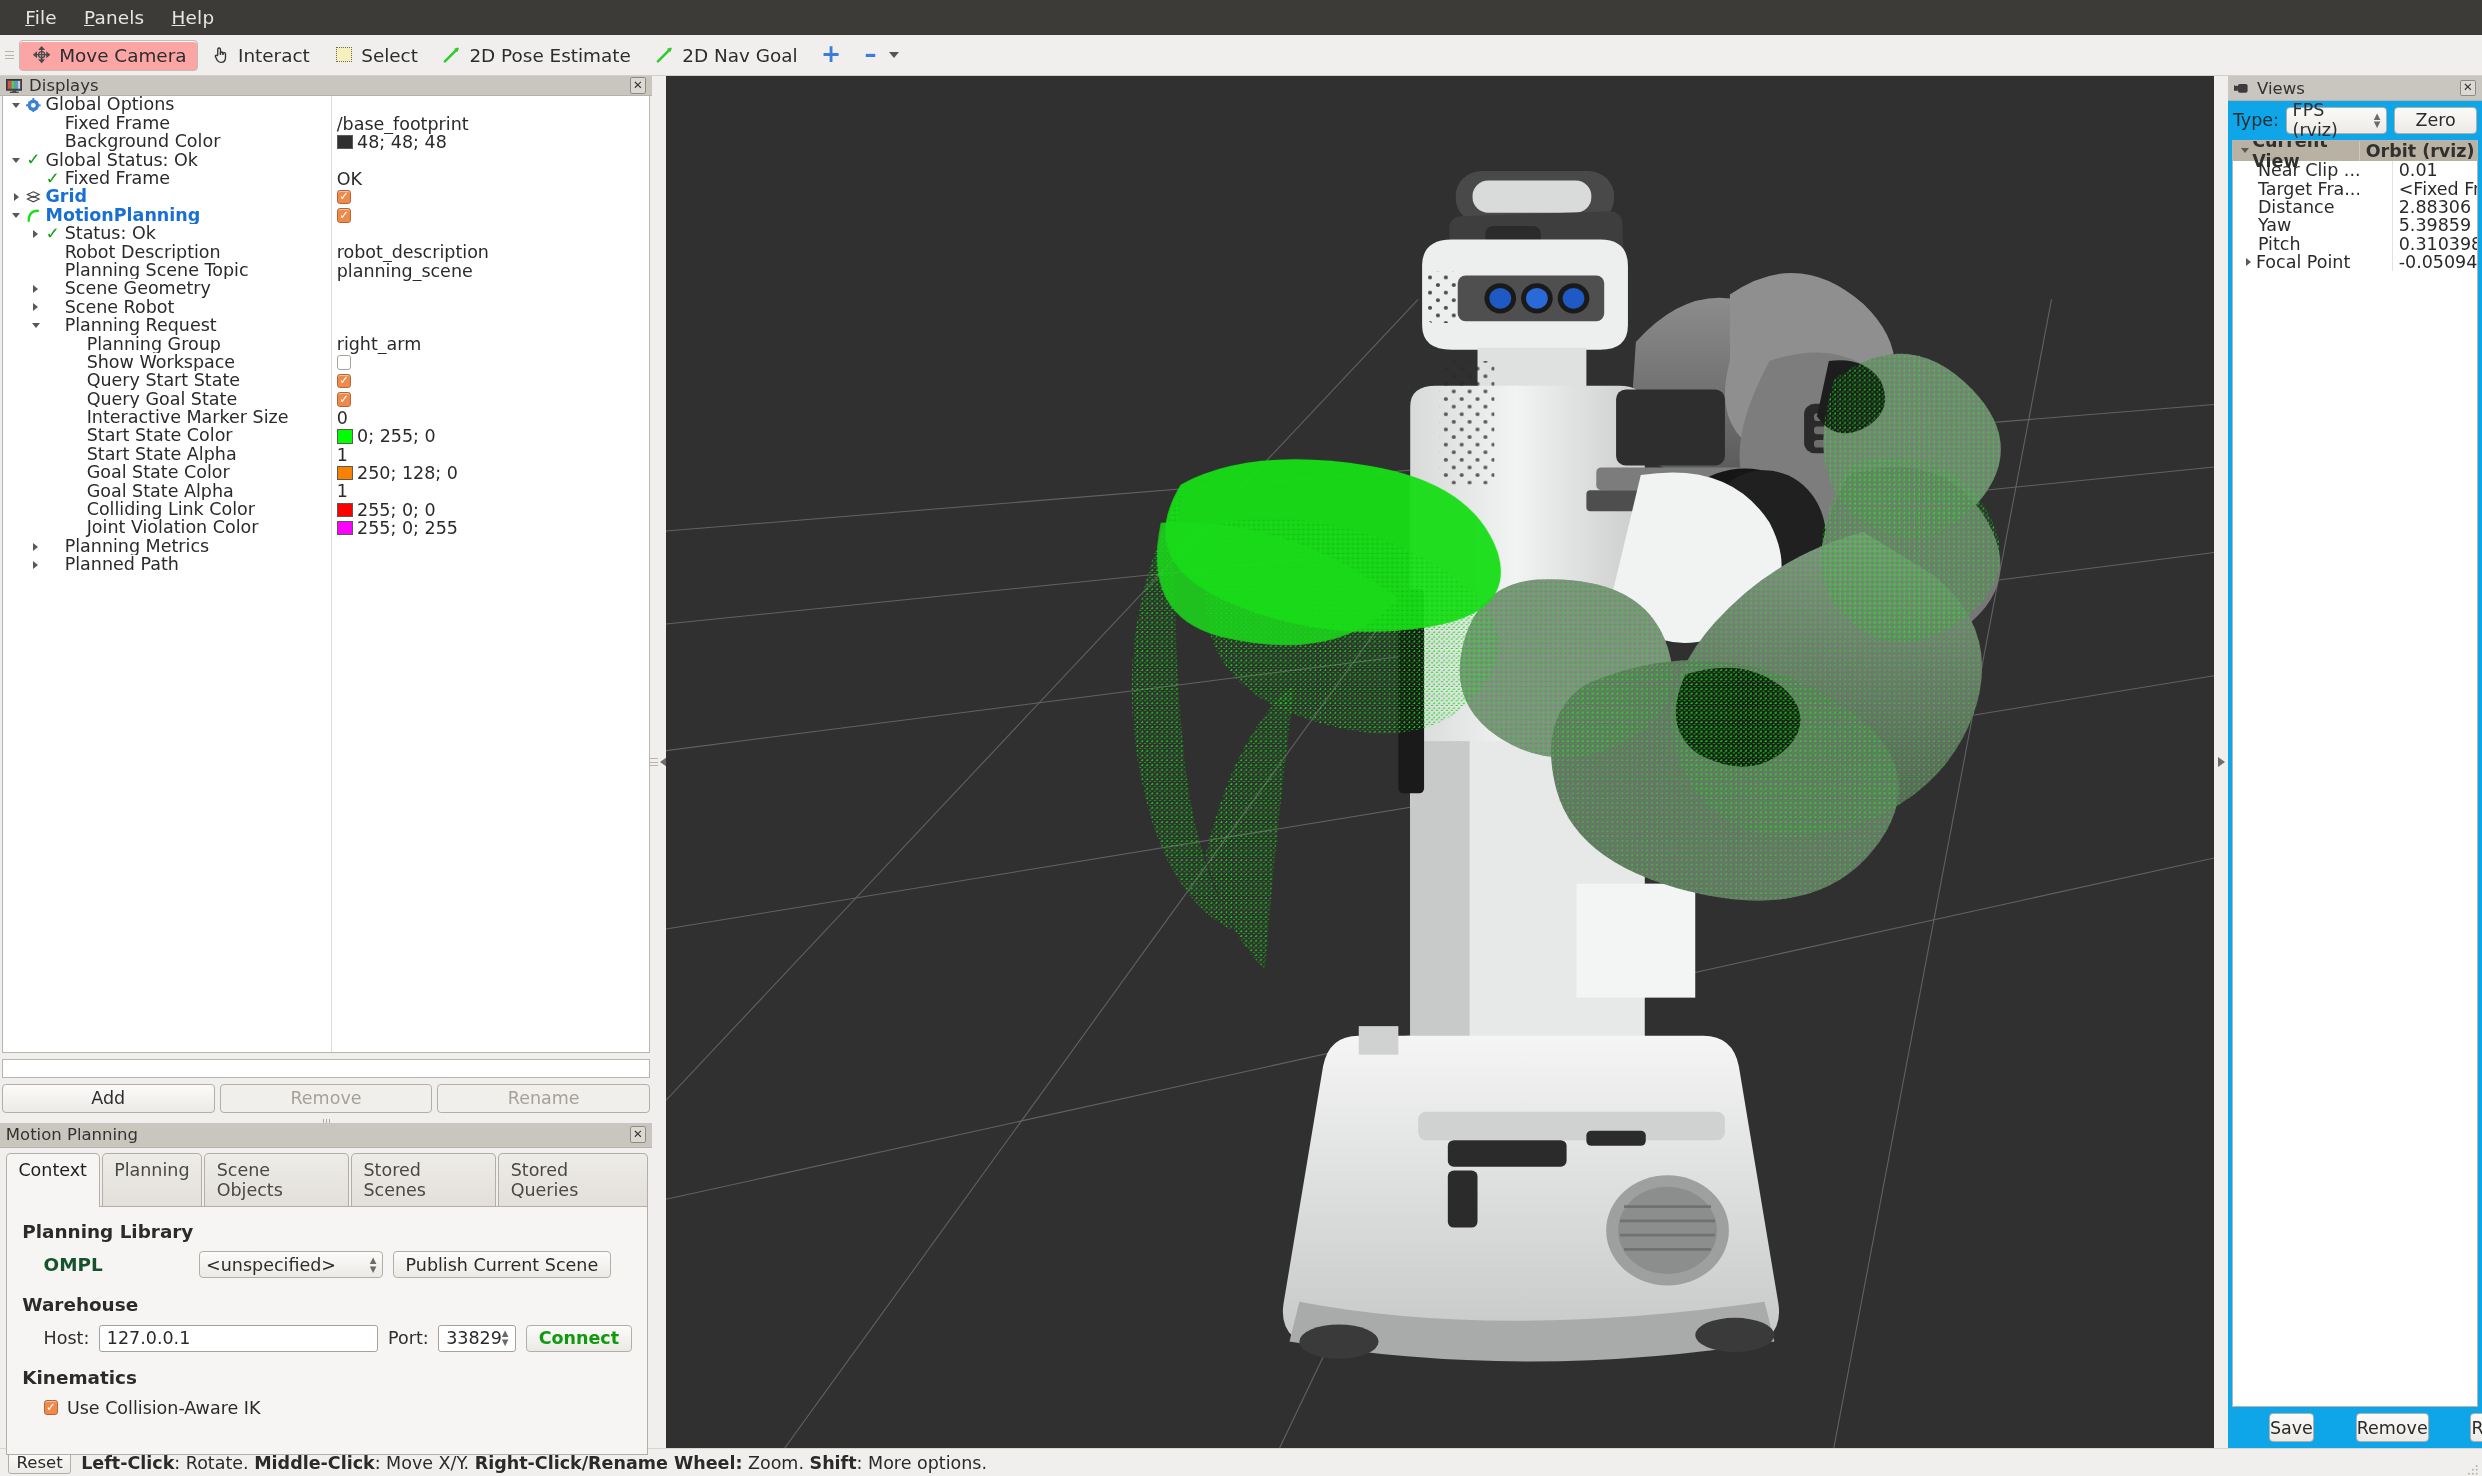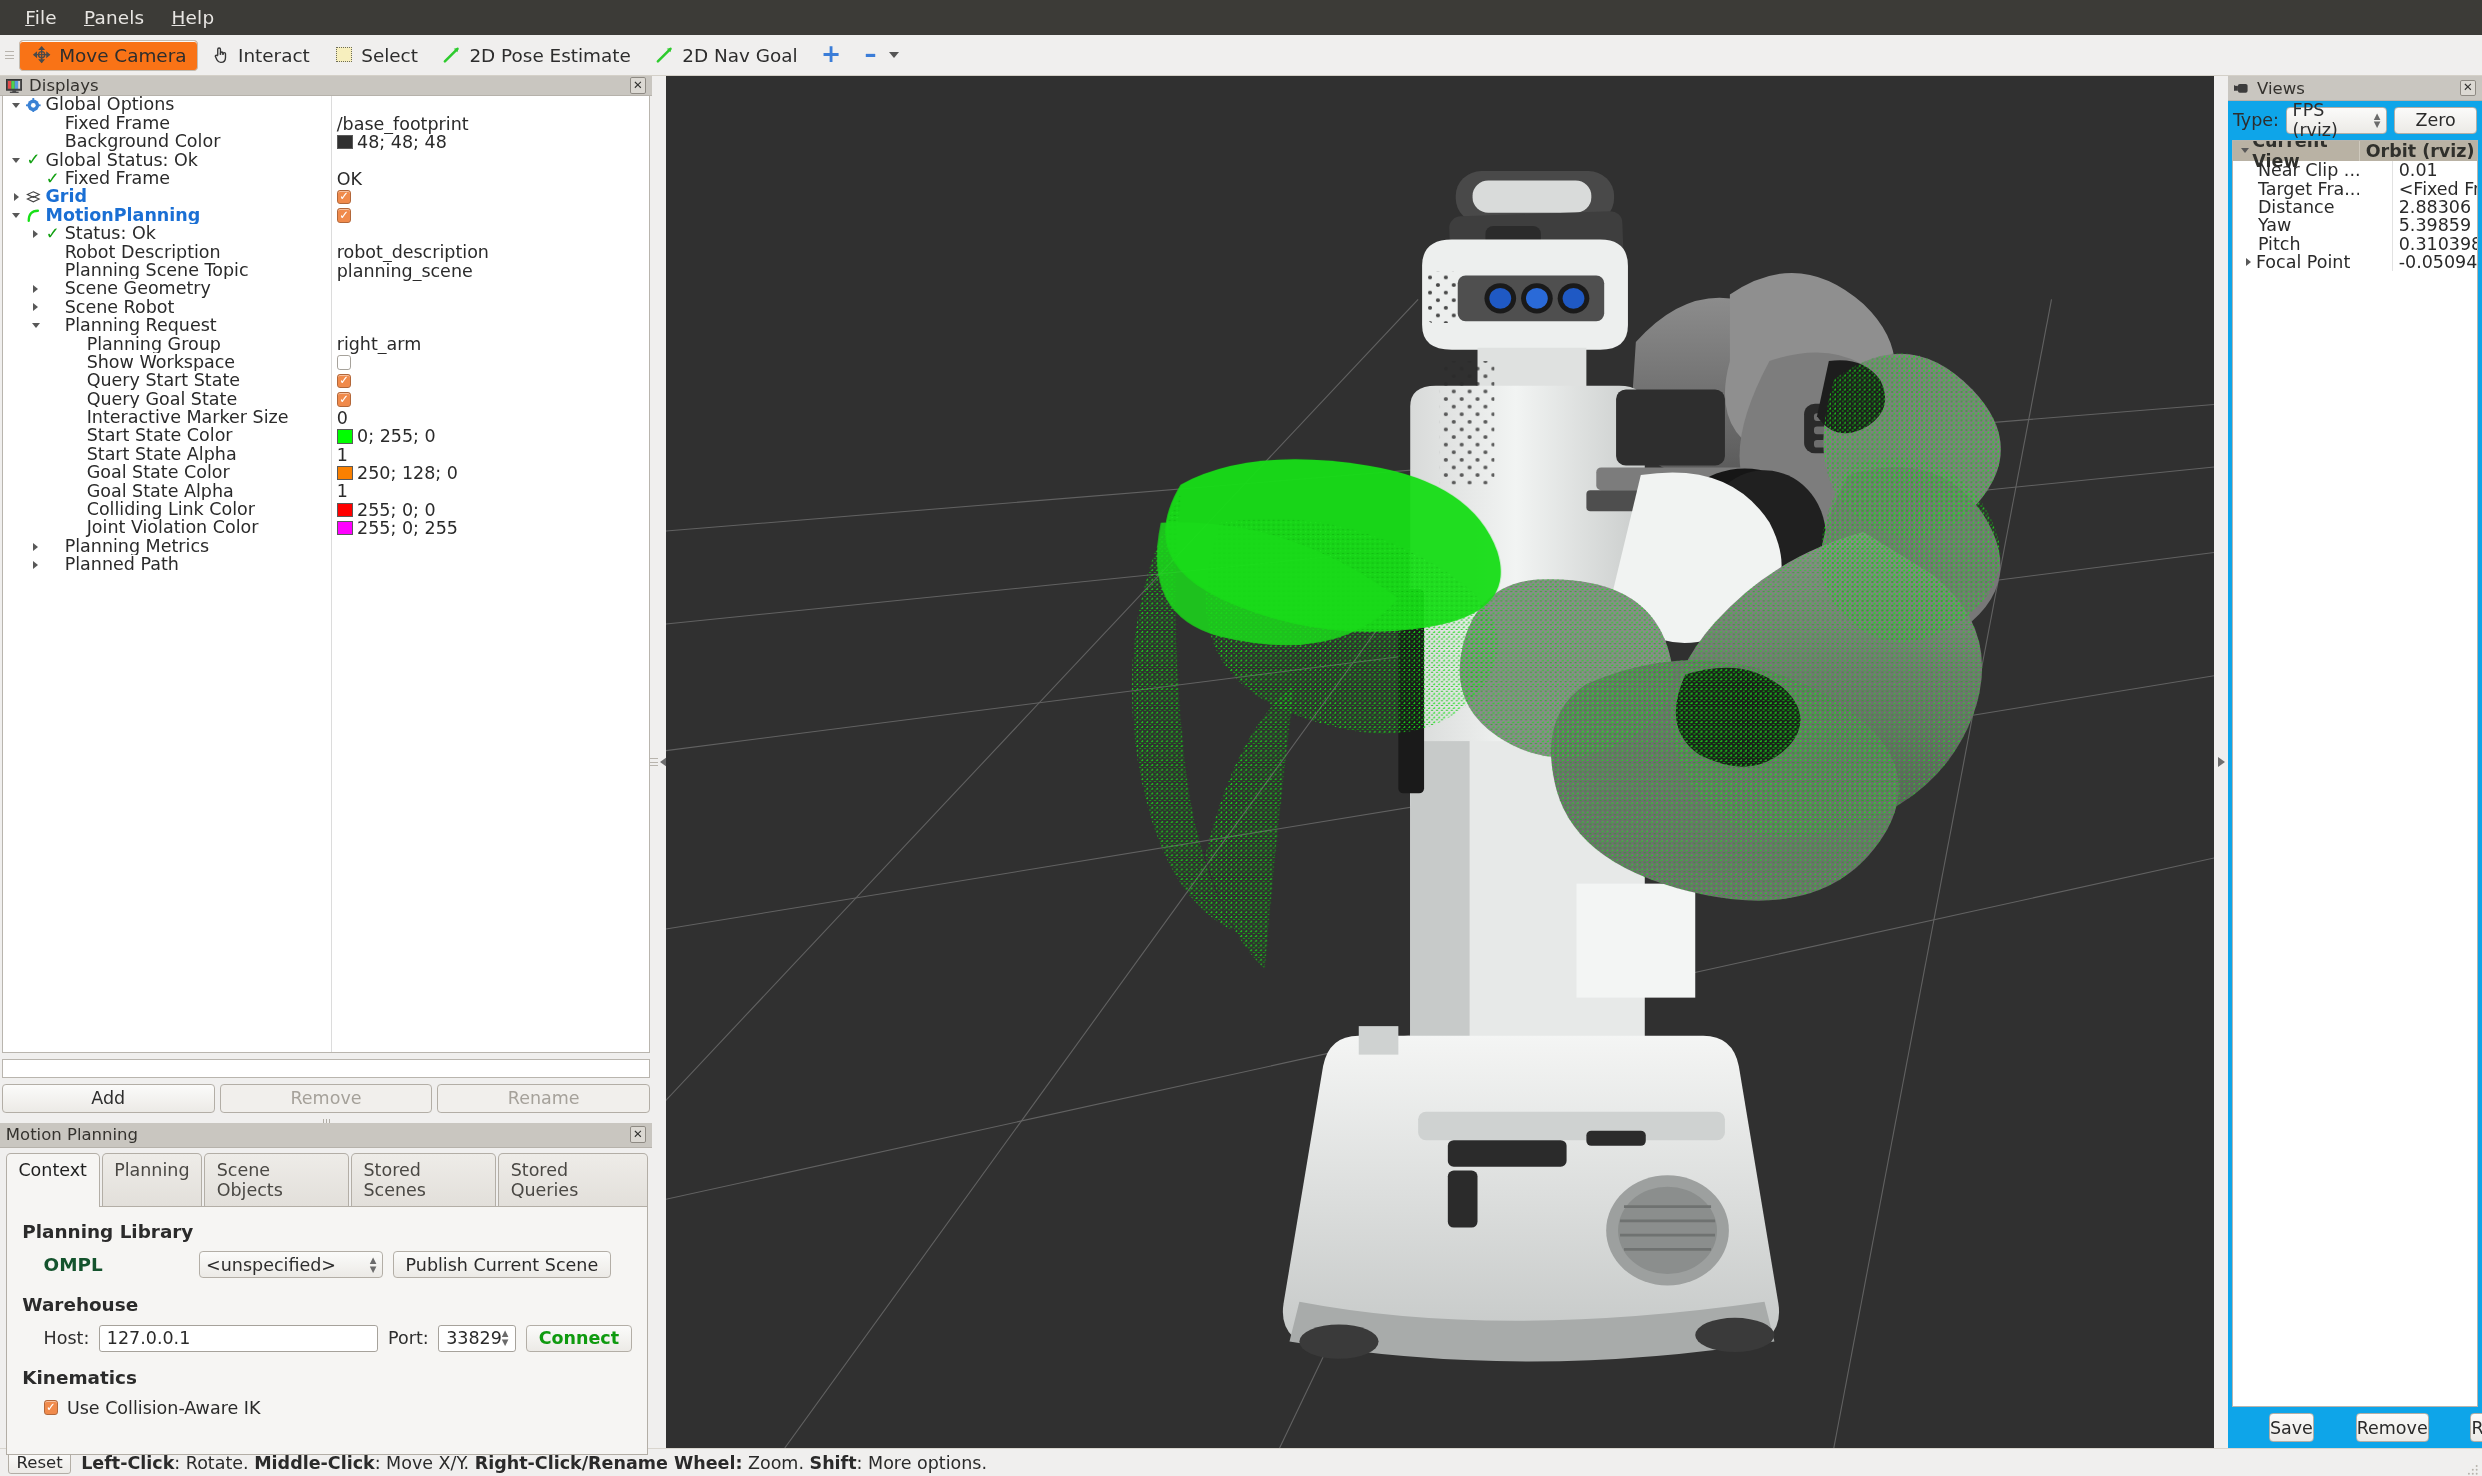--- a/index.html
+++ b/index.html
@@ -29,21 +29,21 @@
     border-bottom:1px solid #d4d0c8; padding-left:3.9px;
   }
   .tgrip { width:11.6px; height:25px; display:flex; flex-direction:column;
            justify-content:center; gap:2.9px; align-items:center; margin-right:3.9px;}
   .tgrip i { display:block; width:8.7px; height:1px; background:#b8b4ad; }
   .tbtn {
     display:flex; align-items:center; gap:6.8px; height:31px; padding:0 10.7px;
     font-size:18.4px; color:#2d2d2d; border:1px solid transparent; border-radius:3.9px;
     cursor:default; white-space:nowrap;
   }
-  .tbtn.checked { background:#f97316; border:1px solid #c2bdb4; box-shadow:inset 0 1px 0 #fbfbfa; }
+  .tbtn.checked { background:#fca5a5; border:1px solid #c2bdb4; box-shadow:inset 0 1px 0 #fbfbfa; }
   .tbtn .ic { width:21.3px; height:21.3px; display:inline-block; position:relative; }
   .ic-sel { width:16.5px; height:14.6px; background:#f7efbe; border:1.9px dotted #6b6b5a; }
   .ic-plus, .ic-minus { color:#3b7dd8; font-weight:bold; }
   .caret-dn { width:0;height:0;border-left:5.8px solid transparent;border-right:5.8px solid transparent;border-top:6.8px solid #555; margin-left:5.8px;}
 
   
   .body { flex:1 1 auto; display:flex; min-height:0; }
 
   
   .leftcol { width:652px; flex:0 0 652px; display:flex; flex-direction:column; background:#f0efee; }

